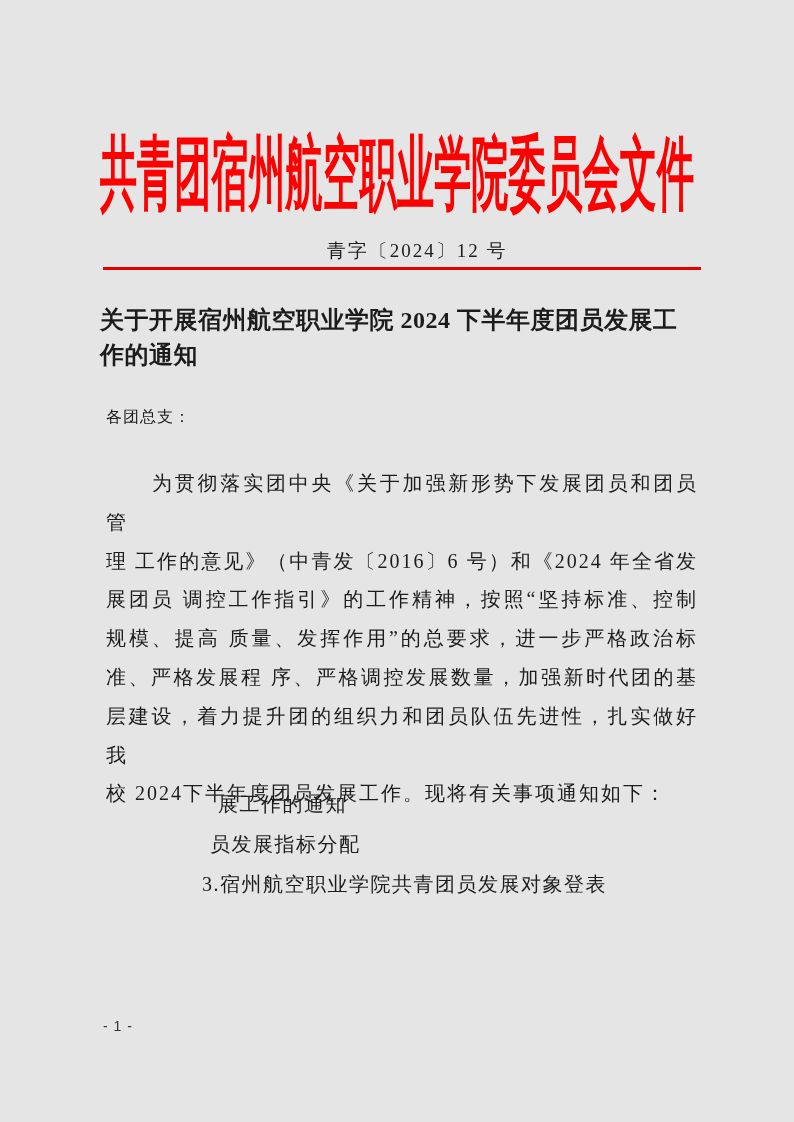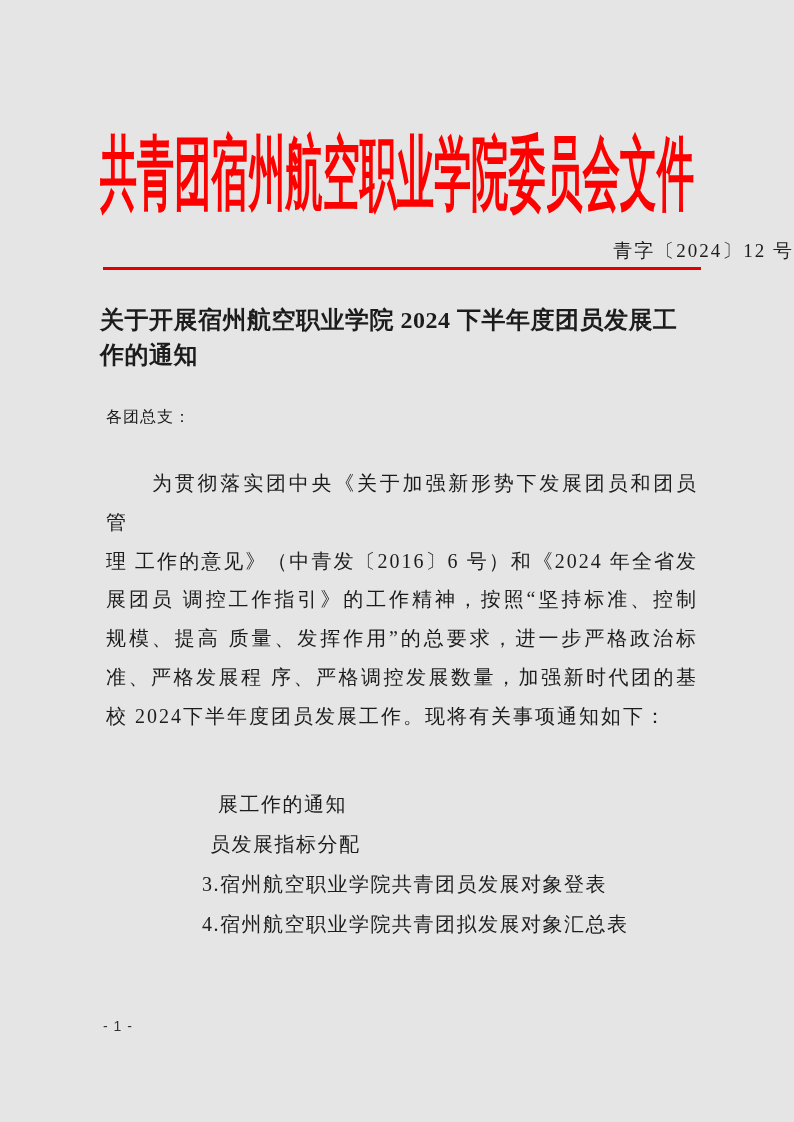--- a/index.html
+++ b/index.html
@@ -40,21 +40,21 @@
     color: var(--header-red);
     transform: scale(0.47, 1.02);
     transform-origin: center center;
   }
   
   .doc-number {
     position: absolute;
     top: 238px;
     left: 0;
     width: 794px;
-    text-align: right;
+    text-align: center;
     font-size: 19px;
     letter-spacing: 2px;
     padding-left: 40px;
   }
   
   .red-line {
     position: absolute;
     top: 267px;
     left: 103px;
     width: 598px;
@@ -144,25 +144,25 @@
   </div>
 
   <div class="salutation">各团总支：</div>
 
   <div class="body-block">
     <div class="bline indent just">为贯彻落实团中央《关于加强新形势下发展团员和团员管</div>
     <div class="bline just">理 工作的意见》（中青发〔2016〕6 号）和《2024 年全省发</div>
     <div class="bline just">展团员 调控工作指引》的工作精神，按照“坚持标准、控制</div>
     <div class="bline just">规模、提高 质量、发挥作用”的总要求，进一步严格政治标</div>
     <div class="bline just">准、严格发展程 序、严格调控发展数量，加强新时代团的基</div>
+    <div class="bline just">层建设，着力提升团的组织力和团员队伍先进性，扎实做好我</div>
     <div class="bline">校 2024下半年度团员发展工作。现将有关事项通知如下：</div>
   </div>
 
   <div class="attachments">
     <div class="aline a1">展工作的通知</div>
     <div class="aline a3">员发展指标分配</div>
     <div class="aline a4">3.宿州航空职业学院共青团员发展对象登表</div>
-    <div class="aline a5">4.宿州航空职业学院共青团拟发展对象汇总表</div>
   </div>
 
   <div class="page-number">- 1 -</div>
 
 </div>
 
 </body></html>

